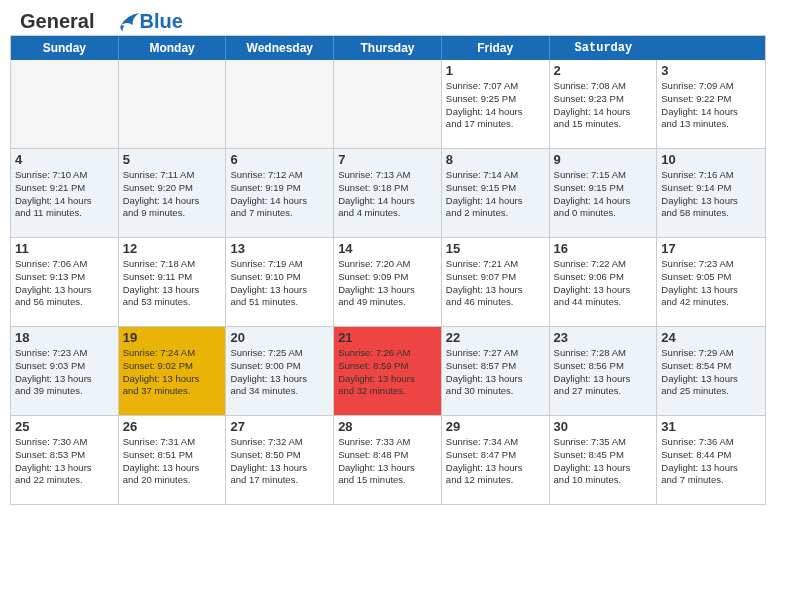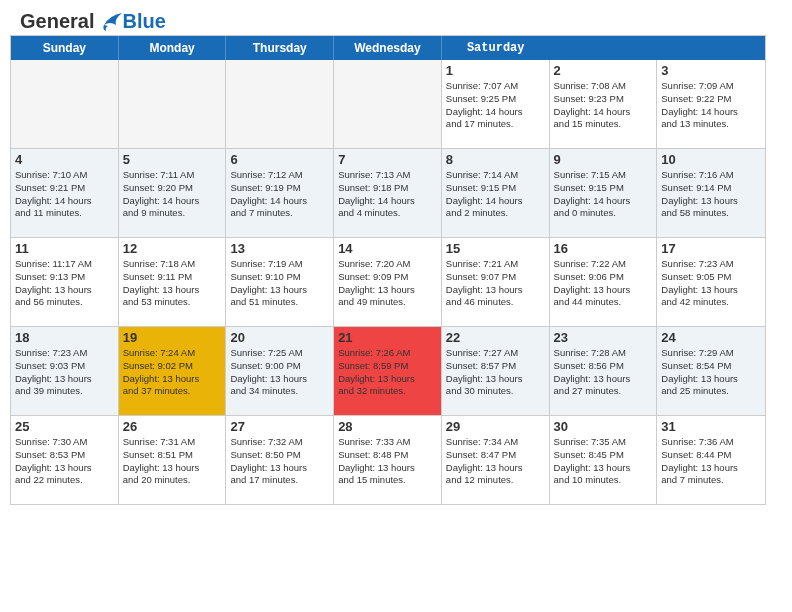--- a/index.html
+++ b/index.html
@@ -29,41 +29,42 @@
     
     .day-num { font-size: 13px; font-weight: bold; color: #333; margin-bottom: 2px; }
     .cell-line { line-height: 1.35; }
   </style>
 </head>
 <body>
 
 <div>
   <div class="header">
     <div class="logo">
-      <div style="display:flex;align-items:center;">
+      <div style="display:flex;align-items:center;gap:17px;">
         <span style="font-size:20px;font-weight:bold;color:#333;">General</span>
         <svg class="logo-bird" viewBox="0 0 28 22">
           <path d="M8 14 Q14 4 26 2 Q18 8 20 14 Q14 10 8 14Z" fill="#1a6bb5"></path>
           <path d="M8 14 Q6 18 10 20 Q9 16 12 15Z" fill="#1a6bb5"></path>
         </svg>
       </div>
       <div style="font-size:20px;font-weight:bold;color:#1a6bb5;margin-left:-2px;">Blue</div>
     </div>
     <div class="title-section">
       <div class="month-year"></div>
       <div class="location"></div>
     </div>
   </div>
 
   <div class="calendar">
     <div class="cal-header">
       <div class="cal-header-cell">Sunday</div>
       <div class="cal-header-cell">Monday</div>
+      <div class="cal-header-cell">Wednesday</div>
       <div class="cal-header-cell">Thursday</div>
-      <div class="cal-header-cell">Wednesday</div>
+      <div class="cal-header-cell">Friday</div>
       <div class="cal-header-cell">Saturday</div>
     </div>
     <div class="cal-body" id="cal-body">
     <div class="cal-row">
           <div class="cal-cell empty" style="background: rgb(245, 245, 245);"></div>
           <div class="cal-cell empty" style="background: rgb(245, 245, 245);"></div>
           <div class="cal-cell empty" style="background: rgb(245, 245, 245);"></div>
           <div class="cal-cell empty" style="background: rgb(245, 245, 245);"></div>
           <div class="cal-cell">
             <div class="day-num">1</div>
@@ -134,21 +135,21 @@
             <div class="day-num">10</div>
             <div class="cell-line">Sunrise: 7:16 AM</div>
             <div class="cell-line">Sunset: 9:14 PM</div>
             <div class="cell-line">Daylight: 13 hours</div>
             <div class="cell-line">and 58 minutes.</div>
           </div>
         </div>
         <div class="cal-row">
           <div class="cal-cell">
             <div class="day-num">11</div>
-            <div class="cell-line">Sunrise: 11:17 AM</div>
+            <div class="cell-line">Sunrise: 7:06 AM</div>
             <div class="cell-line">Sunset: 9:13 PM</div>
             <div class="cell-line">Daylight: 13 hours</div>
             <div class="cell-line">and 56 minutes.</div>
           </div>
           <div class="cal-cell">
             <div class="day-num">12</div>
             <div class="cell-line">Sunrise: 7:18 AM</div>
             <div class="cell-line">Sunset: 9:11 PM</div>
             <div class="cell-line">Daylight: 13 hours</div>
             <div class="cell-line">and 53 minutes.</div>

